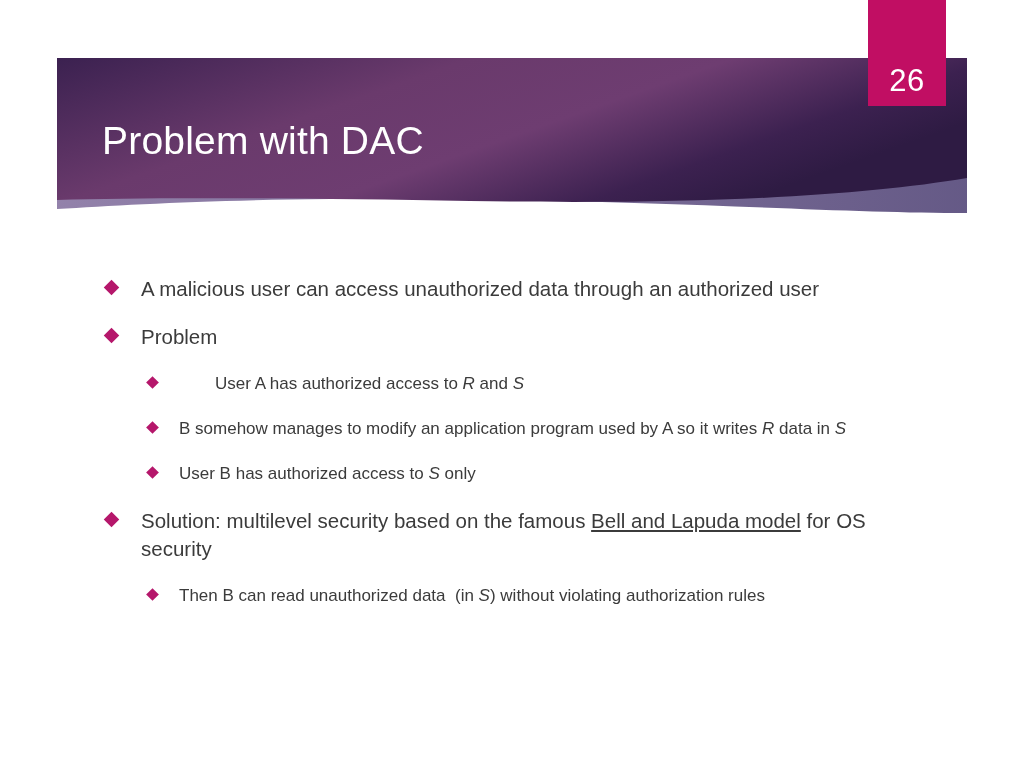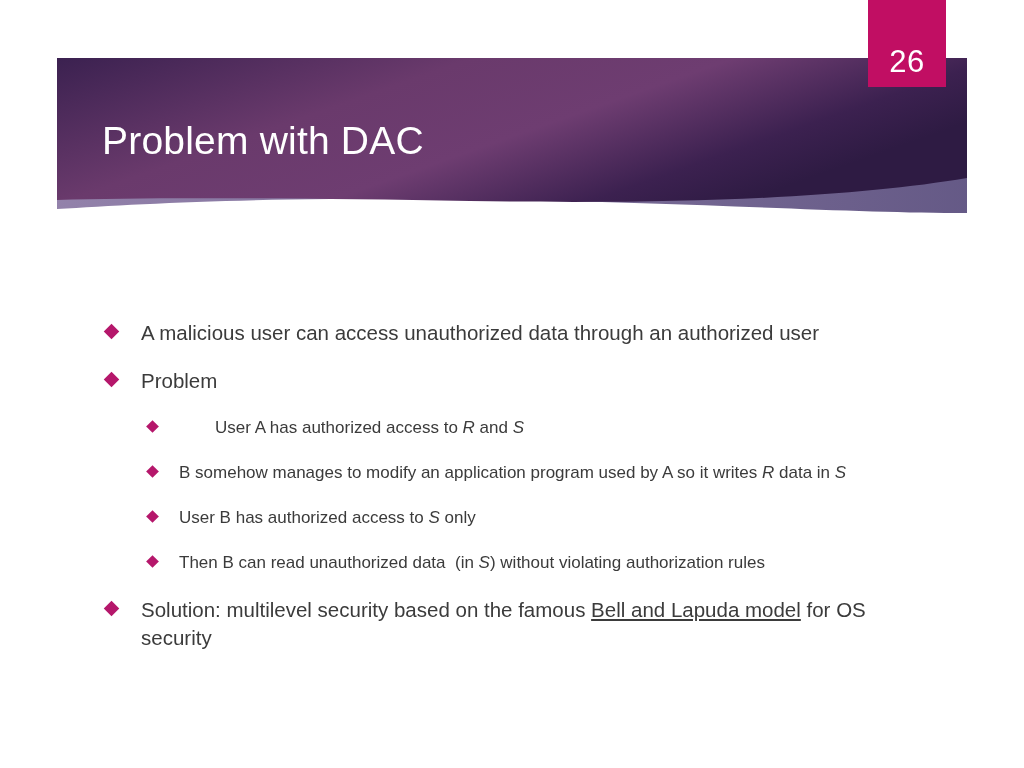--- a/index.html
+++ b/index.html
@@ -36,21 +36,21 @@
     display: block;
     width: 1024px;
     height: 235px;
   }
 
   .slide-number-box {
     position: absolute;
     left: 868px;
     top: 0px;
     width: 78px;
-    height: 87px;
+    height: 106px;
     background: #c10e63;
     display: flex;
     align-items: flex-end;
     justify-content: center;
     padding-bottom: 10px;
     box-sizing: border-box;
   }
   .slide-number-box .num {
     color: #ffffff;
     font-size: 31px;
@@ -83,21 +83,20 @@
     align-items: flex-start;
     color: #3b3b3b;
   }
 
   .lvl1 {
     padding-left: 106px;
     padding-right: 110px;
     font-size: 20.5px;
     line-height: 1.38;
     margin-bottom: 20px;
-    margin-top: 44px;
   }
   .lvl2 {
     padding-left: 148px;
     padding-right: 95px;
     font-size: 17px;
     line-height: 1.42;
     margin-bottom: 21px;
   }
 
   .diamond {
@@ -187,24 +186,24 @@
     <div class="bullet-row lvl2">
       <span class="diamond"></span>
       <span class="btext"><span style="white-space: pre-wrap;">B somehow manages to modify an application program used by A so it writes </span><i style="white-space: pre-wrap;">R</i><span style="white-space: pre-wrap;"> data in </span><i style="white-space: pre-wrap;">S</i></span>
     </div>
 
     <div class="bullet-row lvl2">
       <span class="diamond"></span>
       <span class="btext"><span style="white-space: pre-wrap;">User B has authorized access to </span><i style="white-space: pre-wrap;">S</i><span style="white-space: pre-wrap;"> only</span></span>
     </div>
 
+    <div class="bullet-row lvl1 gap-before-last">
+      <span class="diamond"></span>
+      <span class="btext"><span style="white-space: pre-wrap;">Solution: multilevel security based on the famous </span><u style="white-space: pre-wrap;">Bell and Lapuda model</u><span style="white-space: pre-wrap;"> for OS security</span></span>
+    </div>
+
     <div class="bullet-row lvl2">
       <span class="diamond"></span>
       <span class="btext"><span style="white-space: pre-wrap;">Then B can read unauthorized data  (in </span><i style="white-space: pre-wrap;">S</i><span style="white-space: pre-wrap;">) without violating authorization rules</span></span>
-    </div>
-
-    <div class="bullet-row lvl1 gap-before-last">
-      <span class="diamond"></span>
-      <span class="btext"><span style="white-space: pre-wrap;">Solution: multilevel security based on the famous </span><u style="white-space: pre-wrap;">Bell and Lapuda model</u><span style="white-space: pre-wrap;"> for OS security</span></span>
     </div>
 
   </div>
 </div>
 
 </body></html>

